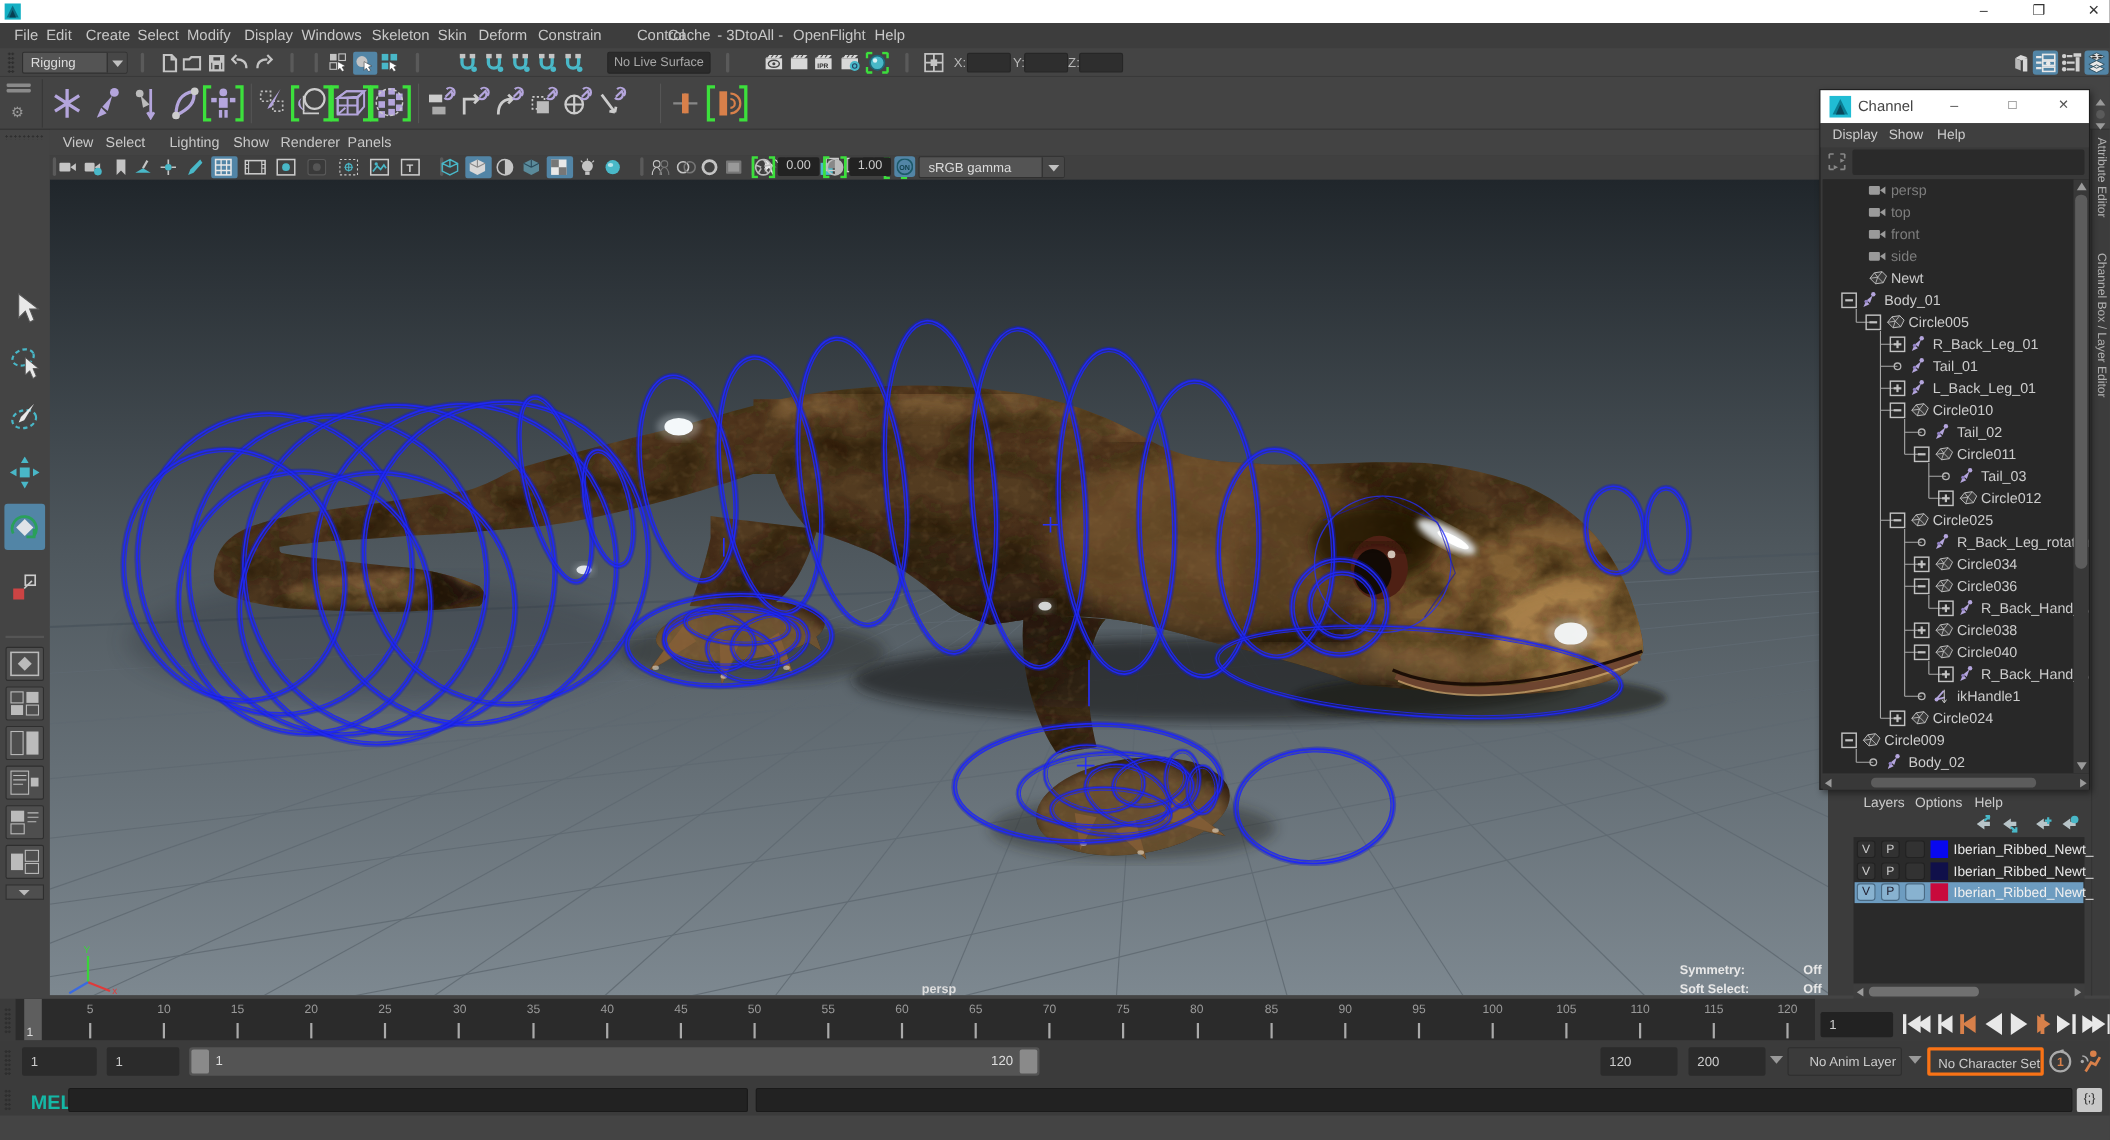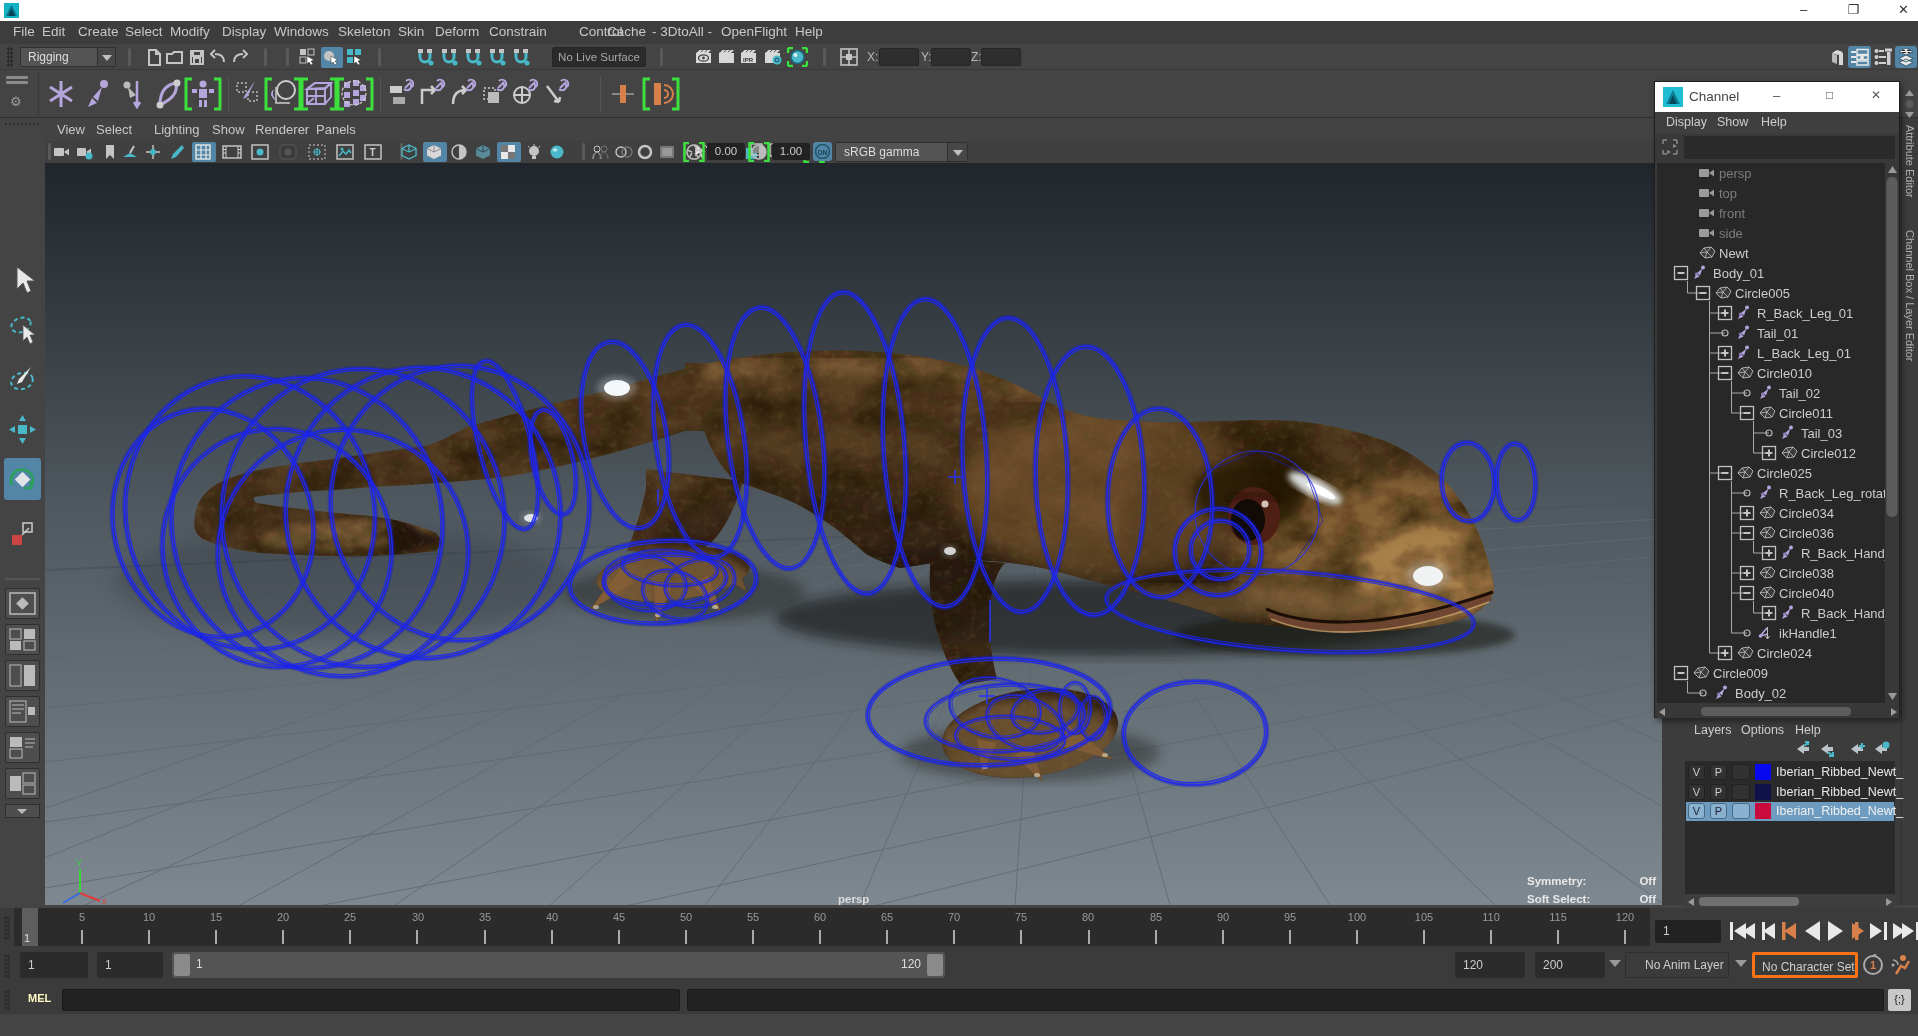--- a/index.html
+++ b/index.html
@@ -1300,18 +1300,18 @@
         </svg></div>
       <div class="abs" style="left:1890px;top:8px"><svg width="24" height="22" viewBox="0 0 24 22" style="">
           <circle cx="13" cy="4" r="3" fill="#d8804a"></circle>
           <path d="M6 20 l5 -8 l4 2 l4 -7" stroke="#d8804a" stroke-width="2.5" fill="none"></path>
           <path d="M3 6 a5 5 0 0 1 5 5" stroke="#aaa" stroke-width="1.5" fill="none"></path>
           <circle cx="3" cy="11" r="1.5" fill="#aaa"></circle>
         </svg></div>
     </div>
   <div class="abs melrow">
       <div class="abs grip" style="left:4px;top:3px;height:20px"></div>
-      <span class="abs" style="left:28px;top:5px;color:#fef9c3;font-size:11px;font-weight:bold">MEL</span>
+      <span class="abs" style="left:28px;top:5px;color:#14b8a6;font-size:18px;font-weight:bold">MEL</span>
       <div class="abs" style="left:62px;top:2px;width:618px;height:22px;background:#222;border:1px solid #1a1a1a;border-radius:2px"></div>
       <div class="abs" style="left:687px;top:2px;width:1197px;height:22px;background:#222;border:1px solid #1a1a1a;border-radius:2px"></div>
       <div class="abs" style="left:1888px;top:2px;width:23px;height:22px;background:#c8c8c8;border-radius:2px;color:#222;font-size:11px;text-align:center;line-height:21px">{;}</div>
     </div>
 </div>
 
 </body></html>

